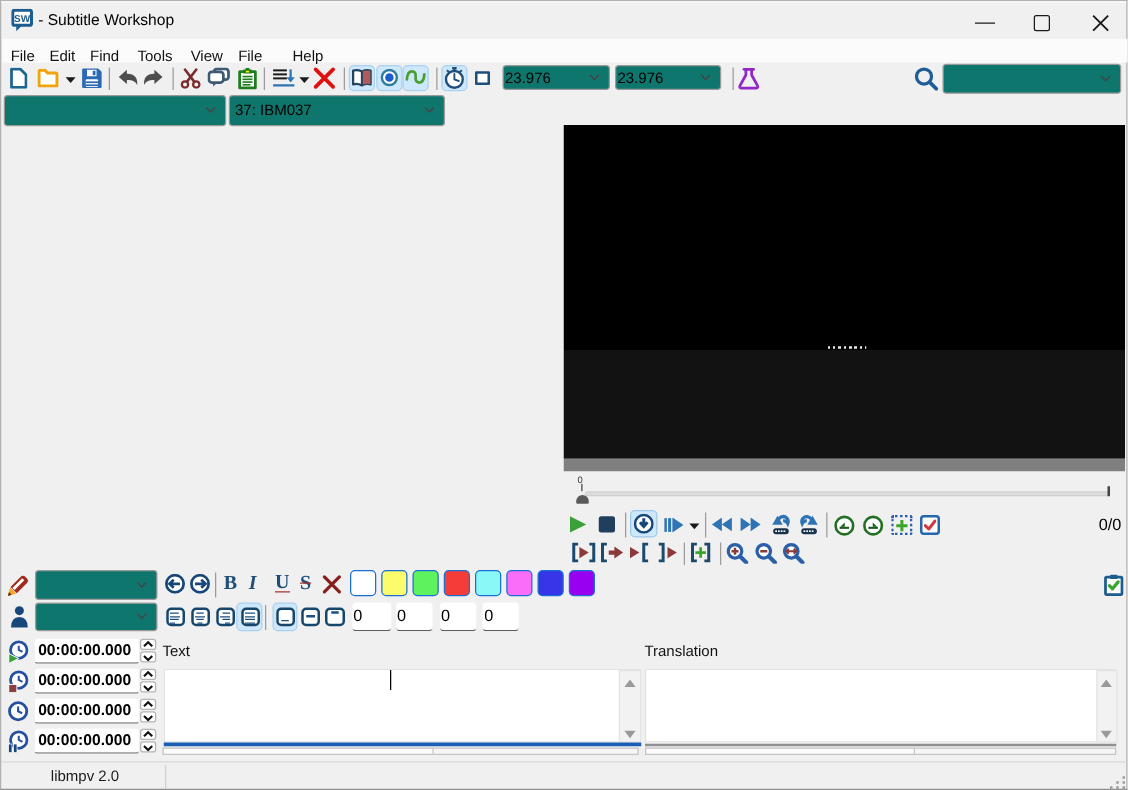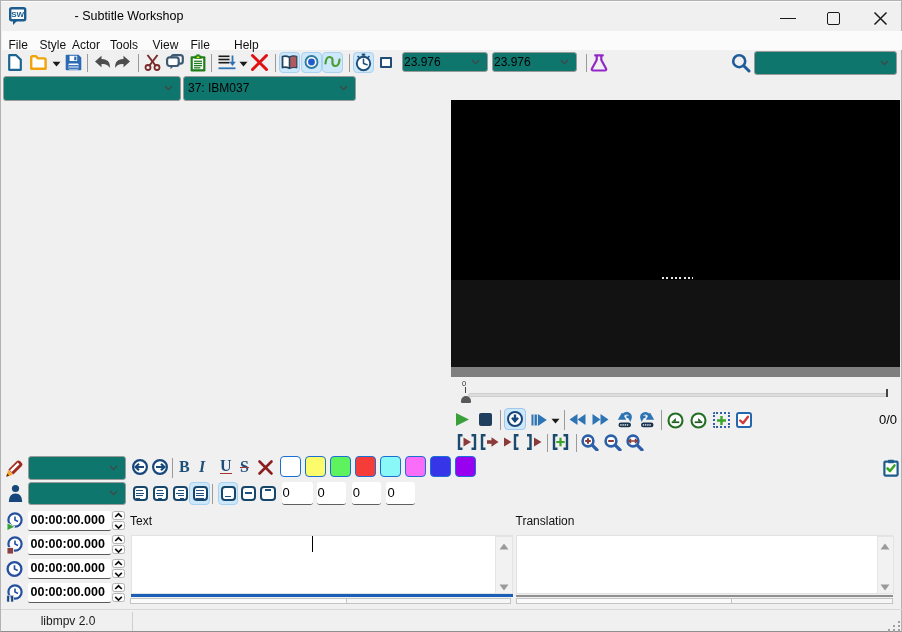--- a/index.html
+++ b/index.html
@@ -31,32 +31,32 @@
 </head>
 <body>
 <div class="win">
   <div class="abs" style="left:0;top:0;width:900px;height:1px;background:#fcfcfc;"></div>
 
   <svg class="ico" style="left:8px;top:6px" width="18" height="19" viewBox="0 0 18 19">
     <rect x="1.2" y="1.2" width="15" height="12" rx="1.5" fill="#fff" stroke="#1c5c8f" stroke-width="2.4"></rect>
     <path d="M4,13 L4,18 L9,13 Z" fill="#1c5c8f"></path>
     <text x="8.7" y="10.3" font-size="8" font-weight="bold" fill="#1c5c8f" text-anchor="middle" font-family="Liberation Sans">SW</text>
   </svg>
-  <div class="abs" style="left:29.5px;top:0;height:30px;line-height:31px;font-size:12.5px;color:#000;margin-left:44px;">- Subtitle Workshop</div>
+  <div class="abs" style="left:29.5px;top:0;height:30px;line-height:31px;font-size:12.5px;color:#000;">- Subtitle Workshop</div>
   <div class="abs" style="left:779px;top:16.5px;width:16px;height:1.5px;background:#1a1a1a;"></div>
   <div class="abs" style="left:825.5px;top:10.5px;width:13px;height:13px;border:1.4px solid #1a1a1a;border-radius:2px;box-sizing:border-box;"></div>
   <svg class="ico" style="left:871.5px;top:9.5px" width="15" height="15" viewBox="0 0 15 15">
     <path d="M1.5,1.5 L13.5,13.5 M13.5,1.5 L1.5,13.5" stroke="#1a1a1a" stroke-width="1.5"></path>
   </svg>
 
   <div class="abs" style="left:1px;top:30px;width:900px;height:19px;background:#fbfbfb;"></div>
   <div class="abs" style="left:0;top:30px;width:902px;height:19px;">
     <span class="menuitem" style="left:7.5px;">File</span>
-    <span class="menuitem" style="left:38.5px;">Style</span>
-    <span class="menuitem" style="left:71px;">Actor</span>
+    <span class="menuitem" style="left:38.5px;">Edit</span>
+    <span class="menuitem" style="left:71px;">Find</span>
     <span class="menuitem" style="left:109px;">Tools</span>
     <span class="menuitem" style="left:151.5px;">View</span>
     <span class="menuitem" style="left:189.5px;">File</span>
     <span class="menuitem" style="left:233px;text-align:center;">Help</span>
   </div>
 
   <svg class="ico" style="left:6.5px;top:52.5px" width="14" height="17" viewBox="0 0 14 17">
     <path d="M1.2,1.2 L8.2,1.2 L12.8,5.8 L12.8,15.8 L1.2,15.8 Z" fill="#fff" stroke="#1d6591" stroke-width="2.2" stroke-linejoin="round"></path>
   </svg>
 

